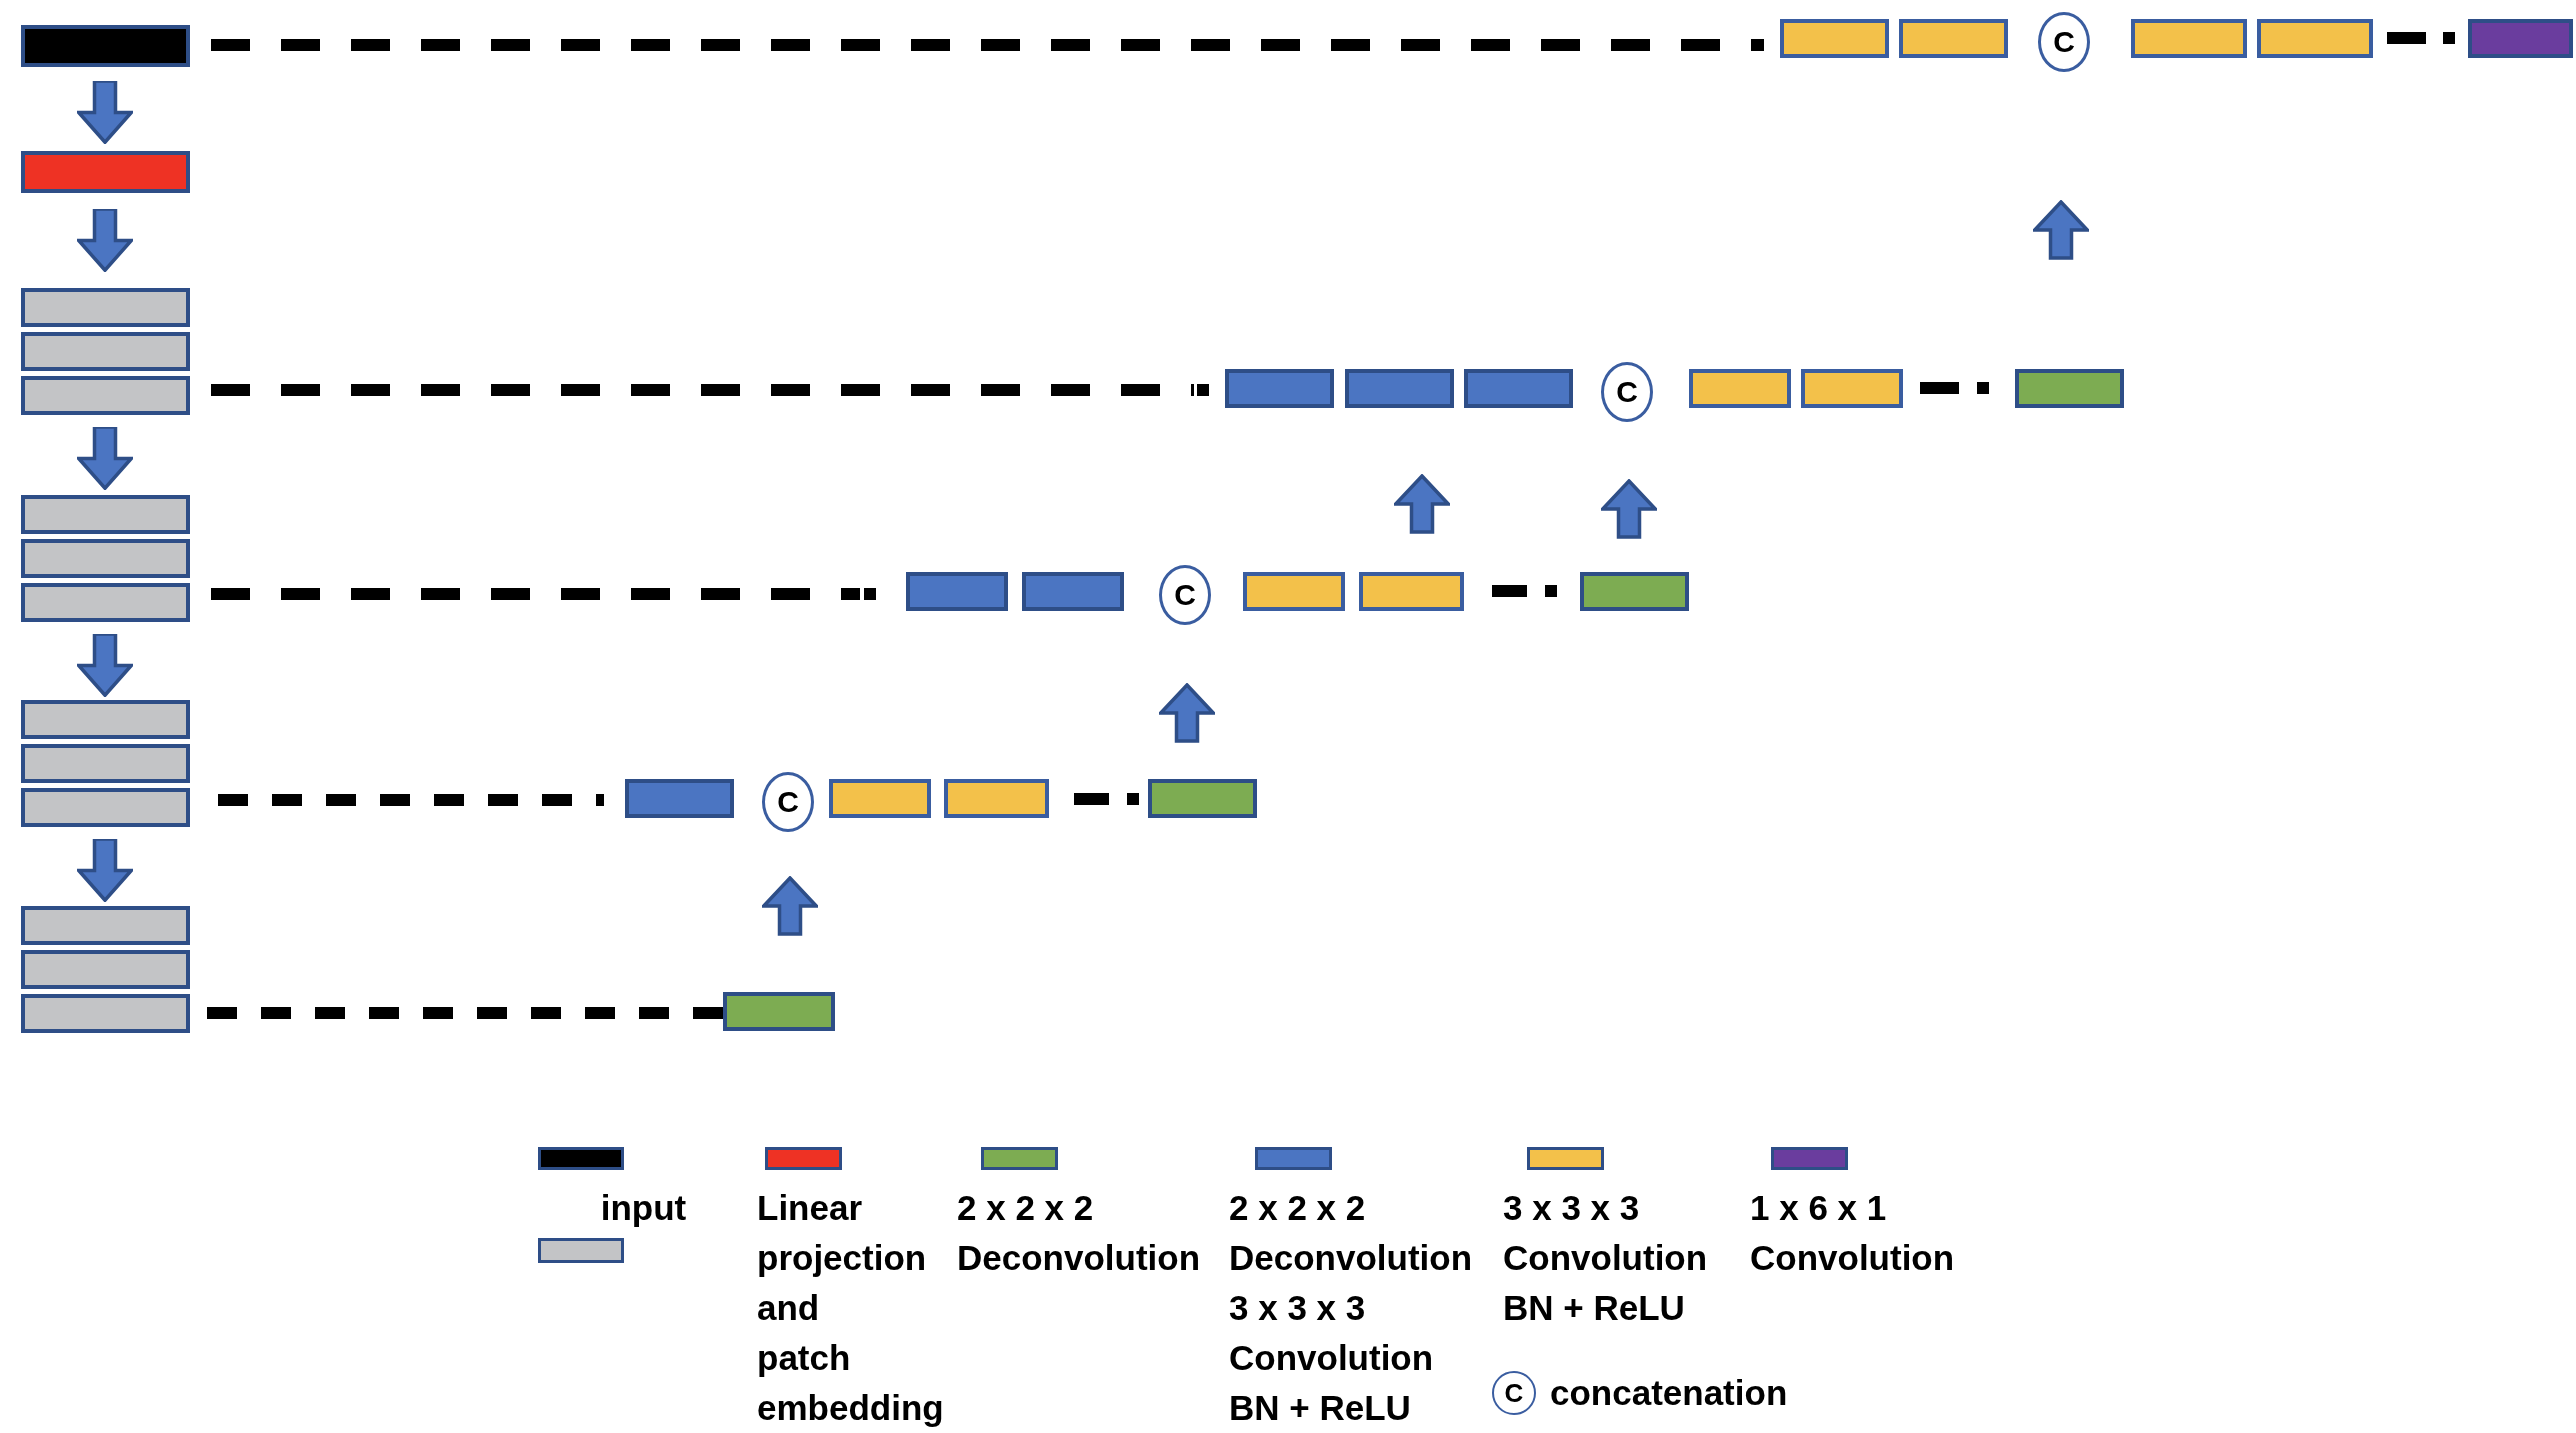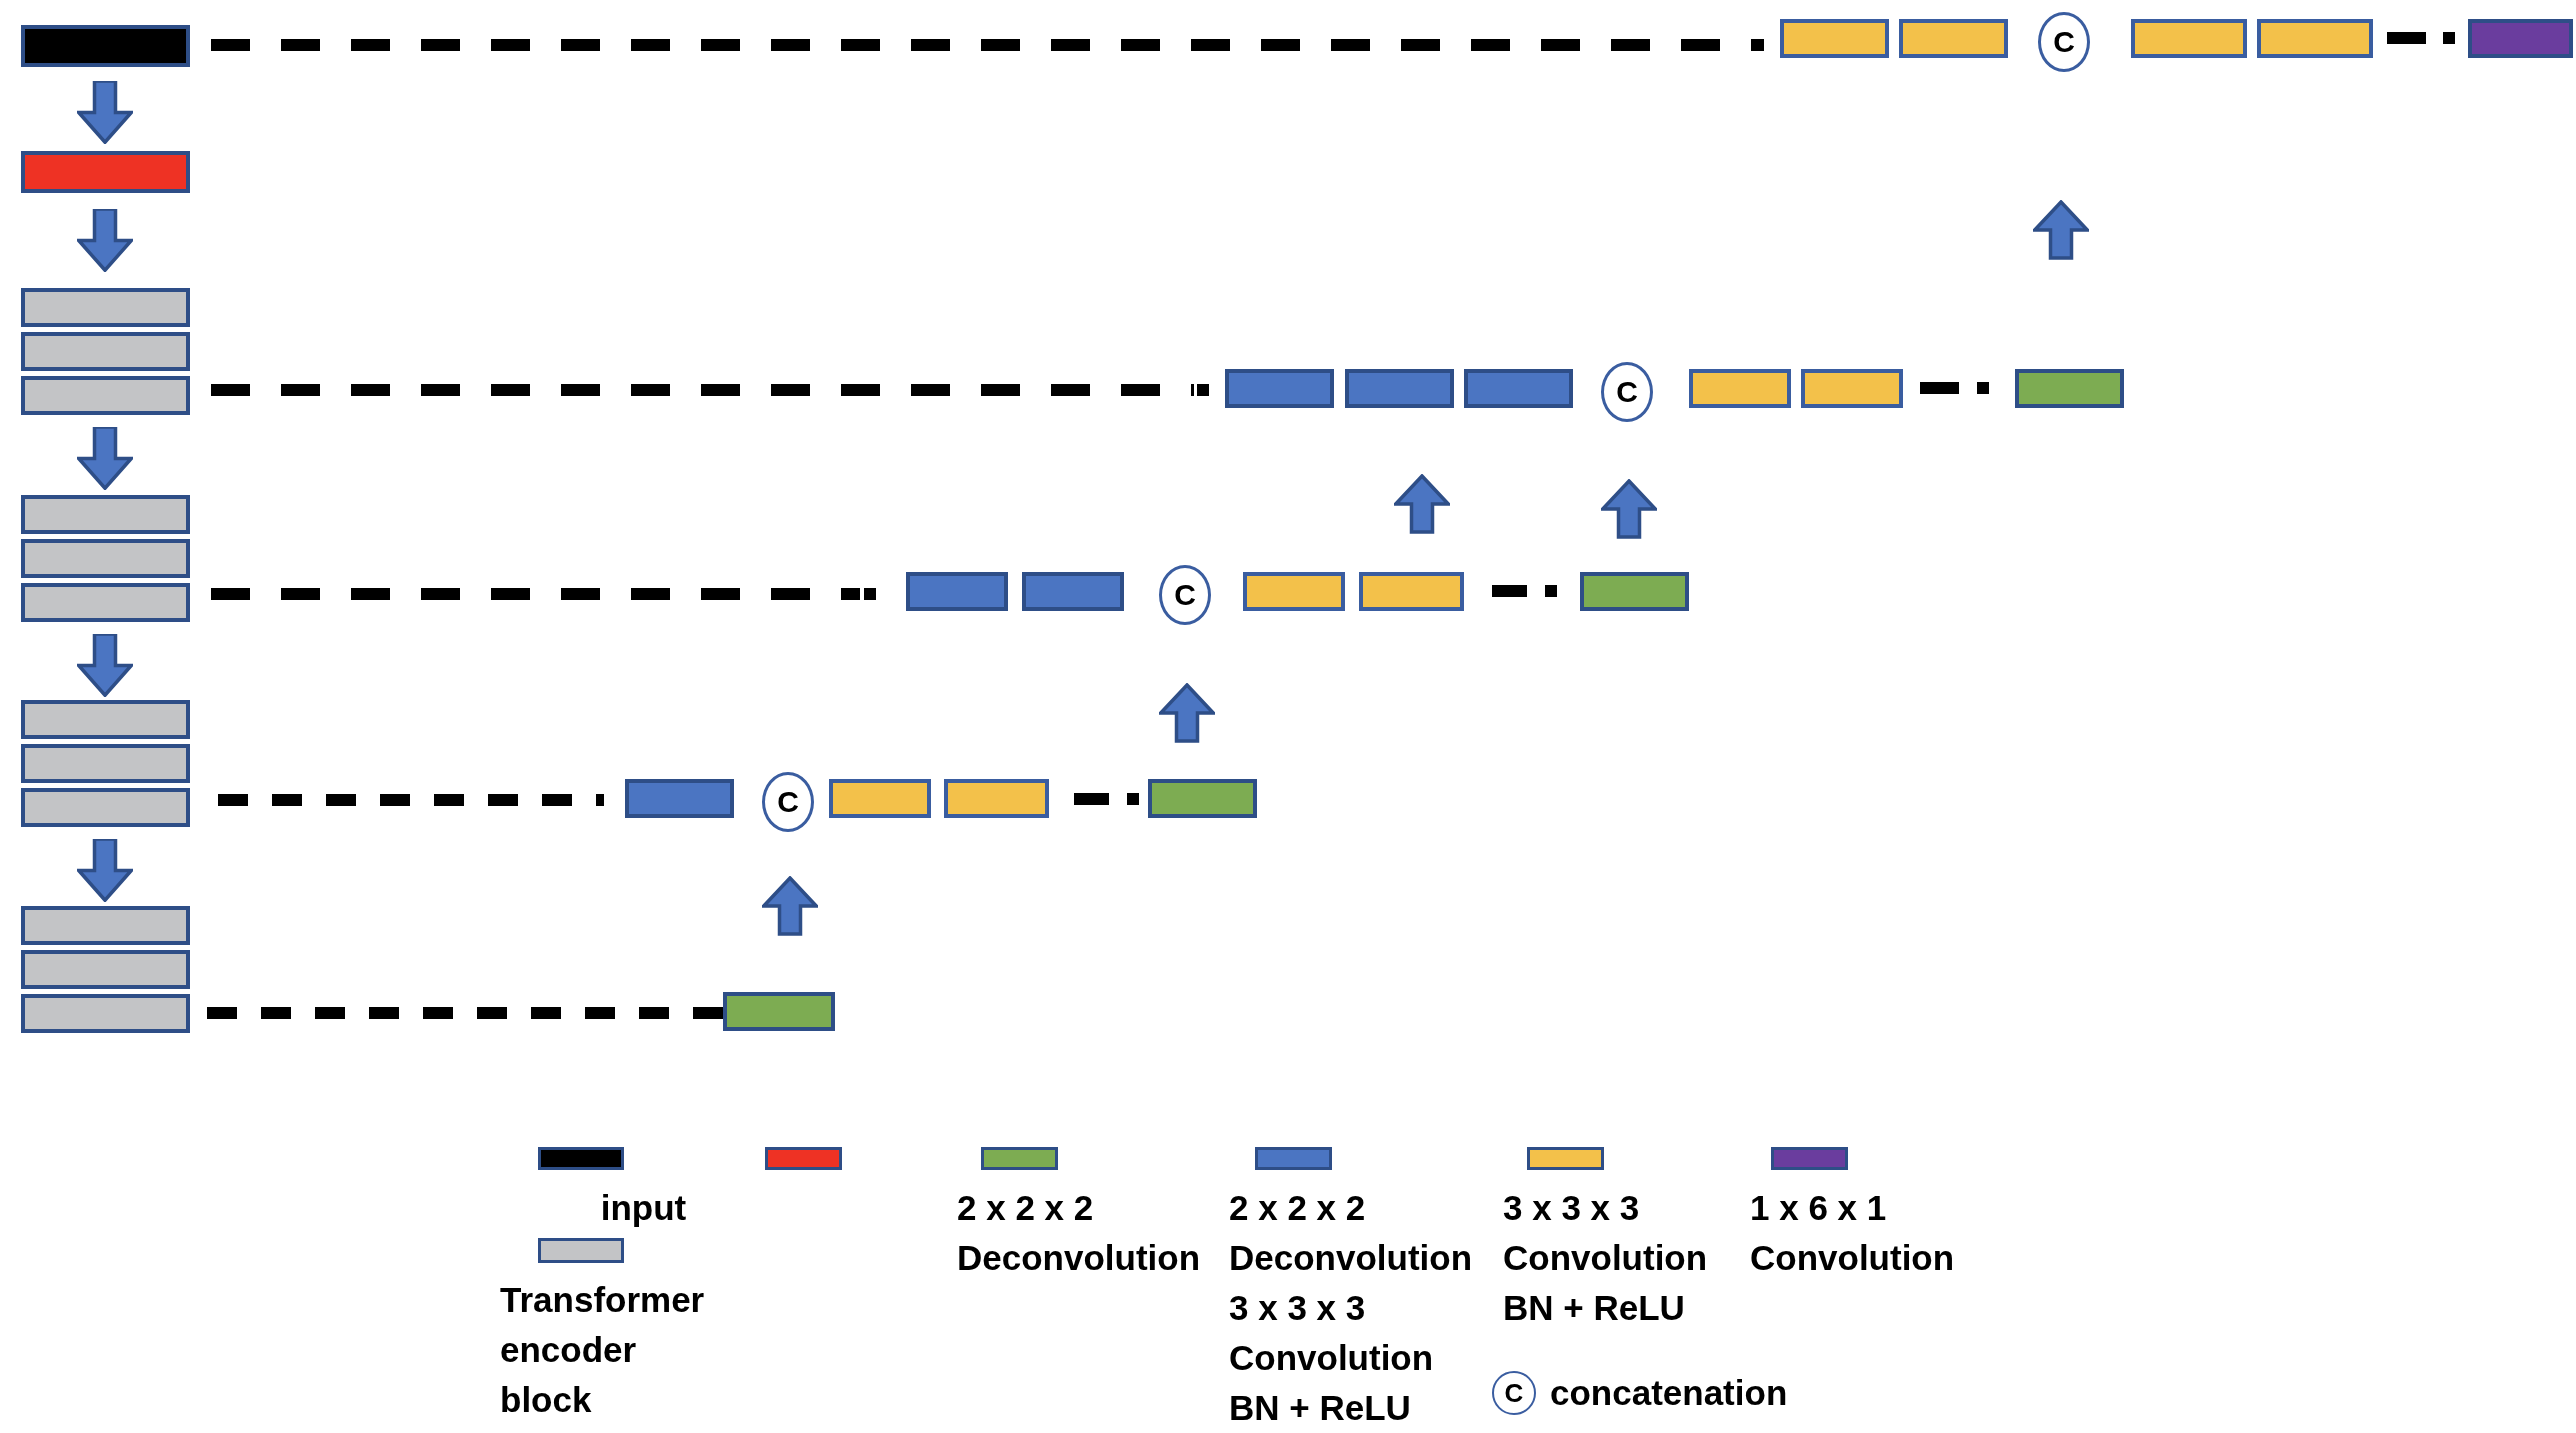--- a/index.html
+++ b/index.html
@@ -199,25 +199,27 @@
 
   <div class="dash short" style="left:207px;top:1007px;width:516px;"></div>
 
   <div class="blk c-deconv" style="left:723px;top:992px;width:112px;height:39px;"></div>
 
   <div id="legend">
 
     <div class="lg-swatch" style="left:538px;top:32px;width:86px;height:23px;background:#000000;"></div>
     <div class="lg-text" style="left:538px;top:68px;width:211px;text-align:center;">input</div>
     <div class="lg-swatch" style="left:538px;top:123px;width:86px;height:24.6px;background:#C3C4C6;"></div>
-    <div class="lg-text" style="left:500px;top:160px;width:228px;">Transformer
-encoder
-block</div>
 
     <div class="lg-swatch" style="left:765px;top:32px;width:77px;height:23px;background:#EE3224;"></div>
+    <div class="lg-text" style="left:757px;top:68px;width:202px;">Linear
+projection
+and
+patch
+embedding</div>
 
     <div class="lg-swatch" style="left:981px;top:32px;width:77px;height:23px;background:#7DAC52;"></div>
     <div class="lg-text" style="left:957px;top:68px;width:255px;">2 x 2 x 2
 Deconvolution</div>
 
     <div class="lg-swatch" style="left:1255px;top:32px;width:77px;height:23px;background:#4B75C2;"></div>
     <div class="lg-text" style="left:1229px;top:68px;width:263px;">2 x 2 x 2
 Deconvolution
 3 x 3 x 3
 Convolution

